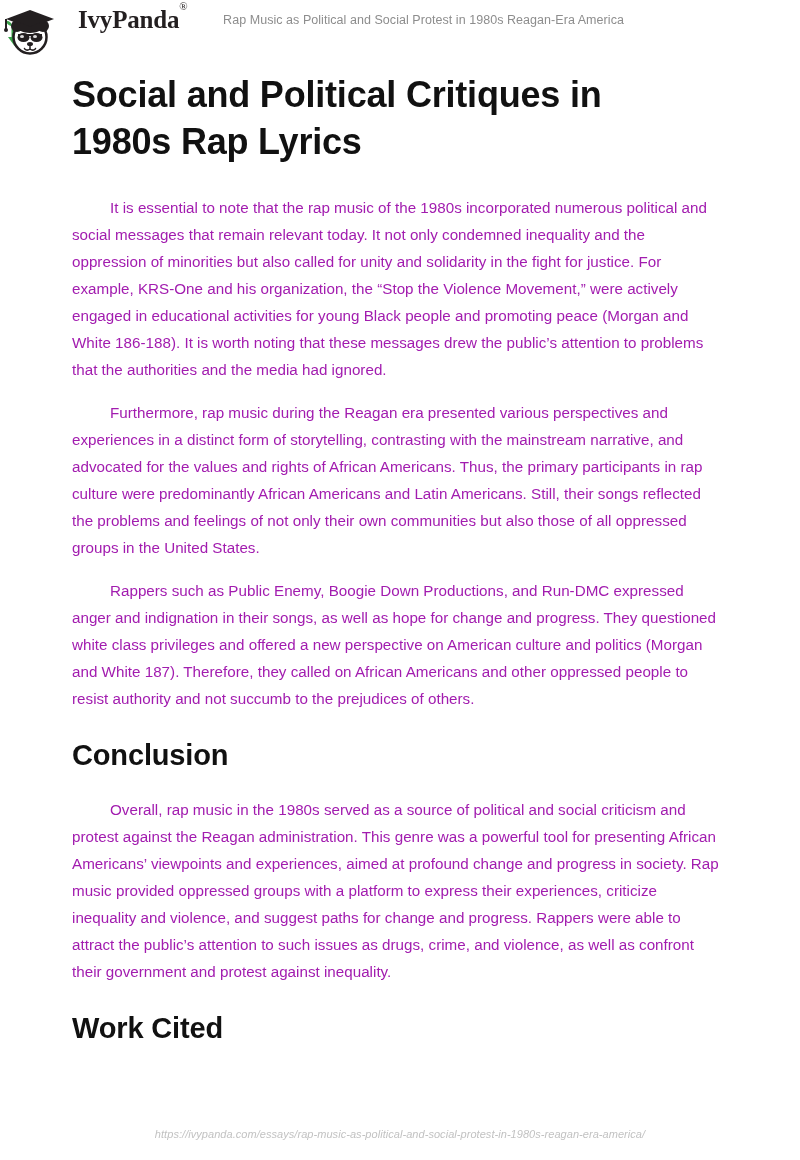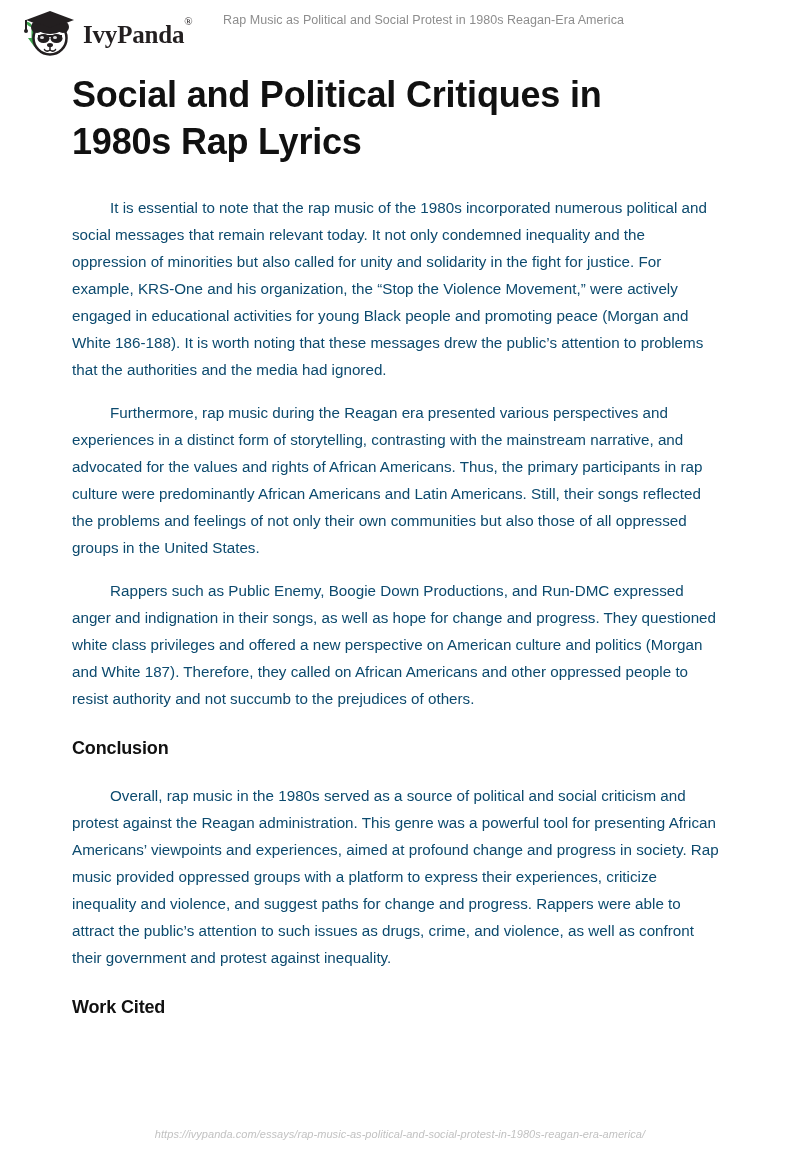--- a/index.html
+++ b/index.html
@@ -25,25 +25,24 @@
   
   .page-header {
     position: absolute;
     top: 0;
     left: 0;
     width: 800px;
     height: 66px;
   }
   .brand {
     position: absolute;
-    left: 20px;
+    left: 0;
     top: 6px;
     display: flex;
-    align-items: center;
-    gap: 7px;
+    gap: 22px;
     height: 54px;
   }
   .brand-logo {
     width: 56px;
     height: 52px;
     display: block;
     flex: 0 0 auto;
   }
   .brand-wordmark {
     font-family: "Liberation Serif", serif;
@@ -84,32 +83,32 @@
   h1.doc-title {
     font-size: 36px;
     font-weight: 700;
     line-height: 1.30;
     margin: 0 0 0 0;
     color: #111111;
     letter-spacing: -0.2px;
     max-width: 600px;
   }
   h2.section-title {
-    font-size: 18px;
+    font-size: 29px;
     font-weight: 700;
     line-height: 1.3;
     margin: 0;
     color: #111111;
     letter-spacing: -0.15px;
   }
   p.para {
     font-size: 15.2px;
     line-height: 1.78;
     margin: 0;
-    color: #0c4a6e;
+    color: #a21caf;
     text-indent: 38px;
     letter-spacing: 0.01px;
   }
   .sp-after-title { height: 28px; }
   .sp-para        { height: 16px; }
   .sp-before-h2   { height: 25px; }
   .sp-after-h2    { height: 21px; }
   .cite-title { font-style: italic; }
 
   

